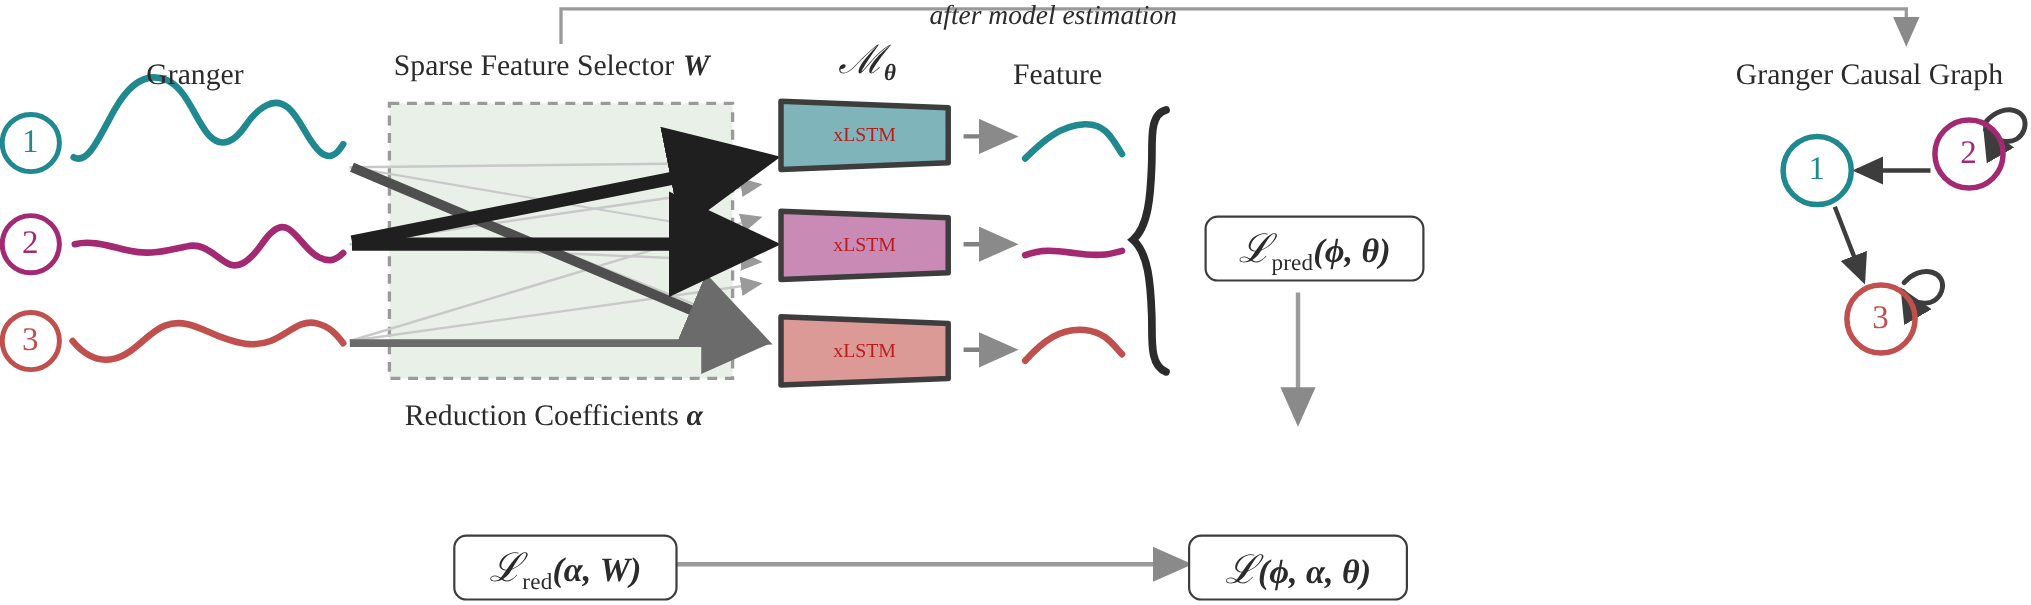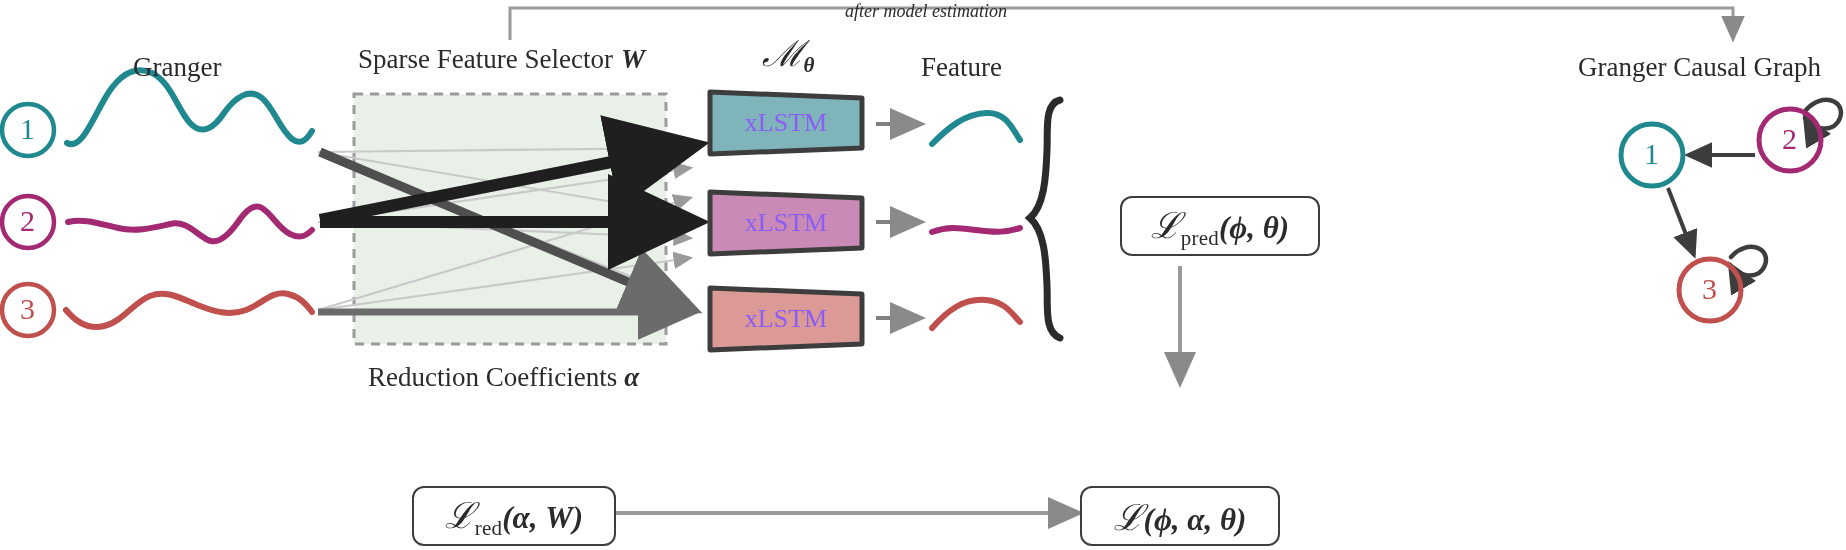--- a/index.html
+++ b/index.html
@@ -3,29 +3,29 @@
 <meta charset="utf-8">
 <style>
   html,body{margin:0;padding:0;background:#ffffff;}
   body{width:1846px;height:550px;overflow:hidden;
        font-family:"Liberation Serif","DejaVu Serif",serif;color:#2b2b2b;}
   #stage{position:relative;width:1846px;height:550px;}
   svg#scene{position:absolute;left:0;top:0;width:1846px;height:550px;}
   .lbl{position:absolute;font-family:"Liberation Serif","DejaVu Serif",serif;
        color:#2b2b2b;white-space:nowrap;}
   .hdr{font-size:27px;}
-  .ital{font-style:italic;font-size:18px;}
+  .ital{font-style:italic;font-size:25px;}
   .mathbox{position:absolute;border:2.5px solid #3d3d3d;border-radius:12px;
            background:#ffffff;display:flex;align-items:center;justify-content:center;
            font-family:"Liberation Serif","DejaVu Serif",serif;white-space:nowrap;}
   .mathtxt{font-size:31px;}
   .scr{font-style:italic;font-size:36px;font-family:"DejaVu Serif",serif;}
   .sub{font-size:21px;vertical-align:sub;letter-spacing:.2px;}
   .bsym{font-weight:bold;font-style:italic;}
-  .xlbl{position:absolute;font-size:26px;color:#8b5cf6;
+  .xlbl{position:absolute;font-size:18px;color:#b91c1c;
         font-family:"Liberation Serif","DejaVu Serif",serif;
         width:100%;text-align:center;top:50%;transform:translateY(-50%);
         pointer-events:none;}
   .nodenum{font-size:30px;}
   .gnum{font-size:30px;}
 </style>
 </head>
 <body>
 
 <div id="stage">
@@ -185,21 +185,21 @@
   <div style="position:absolute;left:710px;top:98px;width:152px;height:50px;">
     <div class="xlbl">xLSTM</div>
   </div>
   <div style="position:absolute;left:710px;top:198px;width:152px;height:50px;">
     <div class="xlbl">xLSTM</div>
   </div>
   <div style="position:absolute;left:710px;top:294px;width:152px;height:50px;">
     <div class="xlbl">xLSTM</div>
   </div>
 
-  <div class="mathbox" style="left:1120px;top:196px;width:196px;height:56px;text-align:center;">
+  <div class="mathbox" style="left:1095px;top:196px;width:196px;height:56px;text-align:center;">
     <span class="mathtxt">
       <span class="scr">ℒ</span><span class="sub">pred</span><span class="bsym">(ϕ, θ)</span>
     </span>
   </div>
 
   <div class="mathbox" style="left:1080px;top:486px;width:196px;height:56px;">
     <span class="mathtxt">
       <span class="scr">ℒ</span><span class="bsym">(ϕ, α, θ)</span>
     </span>
   </div>

